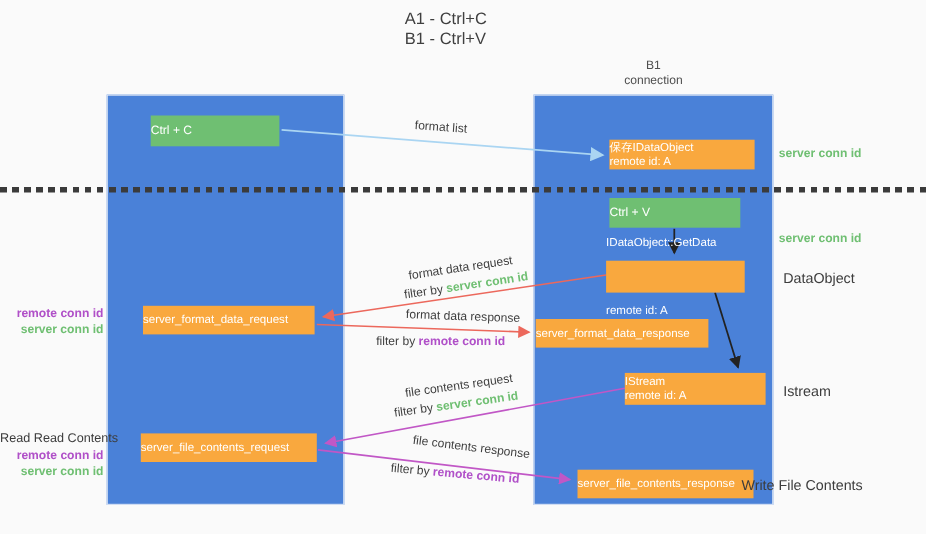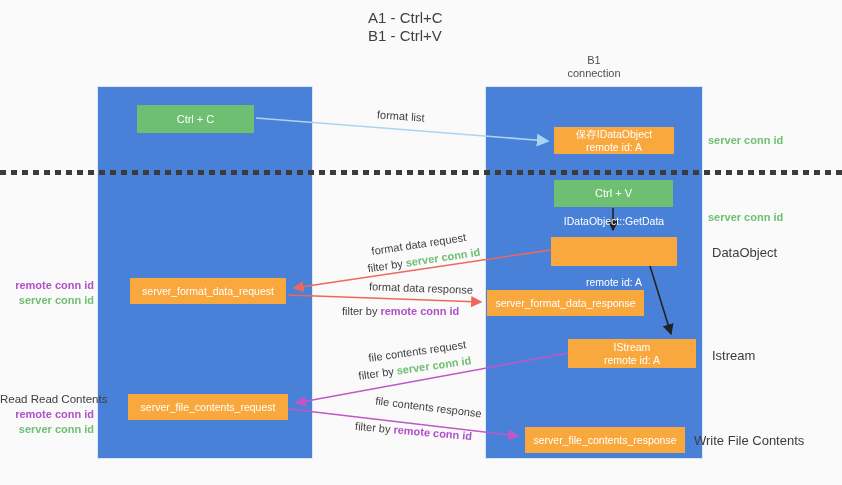--- a/index.html
+++ b/index.html
@@ -47,21 +47,21 @@
     position:absolute;
     left:0; top:170px;
     width:842px; height:5px;
     background:repeating-linear-gradient(90deg,#3b3b3b 0,#3b3b3b 6px,transparent 6px,transparent 11px);
     z-index:4;
   }
   .node{
     position:absolute;
     display:flex;
     flex-direction:column;
-    align-items:center;
+    align-items:flex-start;
     justify-content:center;
     color:#ffffff;
     font-size:10.5px;
     line-height:13px;
     text-align:center;
     white-space:nowrap;
     z-index:3;
     box-sizing:border-box;
   }
   .node.green{ background:#6fbf72; font-size:11px; }
@@ -141,21 +141,21 @@
     <line x1="568" y1="353" x2="296" y2="403" stroke="#c157c6" stroke-width="1.5" marker-end="url(#ah-magenta)"></line>
     <line x1="289" y1="409" x2="518" y2="436" stroke="#c157c6" stroke-width="1.5" marker-end="url(#ah-magenta)"></line>
   </svg>
 
   <div class="dotted"></div>
 
   <div class="node green" style="left:137px;top:105px;width:117px;height:28px;">
     <span>Ctrl + C</span>
   </div>
 
-  <div class="node orange" style="left:554px;top:127px;width:120px;height:27px;">
+  <div class="node orange" style="left:554px;top:127px;width:132px;height:27px;">
     <span>保存IDataObject</span>
     <span>remote id: A</span>
   </div>
 
   <div class="node green" style="left:554px;top:180px;width:119px;height:27px;">
     <span>Ctrl + V</span>
   </div>
 
   <div class="node orange" style="left:551px;top:237px;width:126px;height:29px;gap:48px;">
     <span>IDataObject::GetData</span>
@@ -216,21 +216,21 @@
   </div>
   <div class="alabel" style="left:355px;top:425px;transform:rotate(5deg);">
     <span>filter by</span>
     <span class="txt-purple">remote conn id</span>
   </div>
 
   <div class="side-label txt-green" style="left:708px;top:134px;font-size:11px;">server conn id</div>
   <div class="side-label txt-green" style="left:708px;top:211px;font-size:11px;">server conn id</div>
   <div class="side-label" style="left:712px;top:245px;">DataObject</div>
   <div class="side-label" style="left:712px;top:348px;">Istream</div>
-  <div class="side-label" style="left:694px;top:433px;">Write File Contents</div>
+  <div class="side-label" style="left:674px;top:433px;">Write File Contents</div>
 
   <div class="left-stack" style="top:278px;">
     <div class="txt-purple">remote conn id</div>
     <div class="txt-green">server conn id</div>
   </div>
   <div class="left-stack" style="top:392px;font-weight:normal;font-size:11.5px;color:#3c3c3c;">Read Read Contents</div>
   <div class="left-stack" style="top:407px;">
     <div class="txt-purple">remote conn id</div>
     <div class="txt-green">server conn id</div>
   </div>

